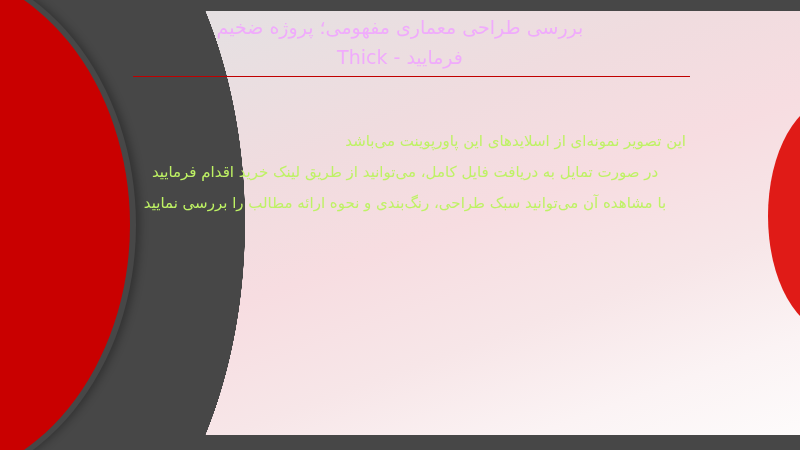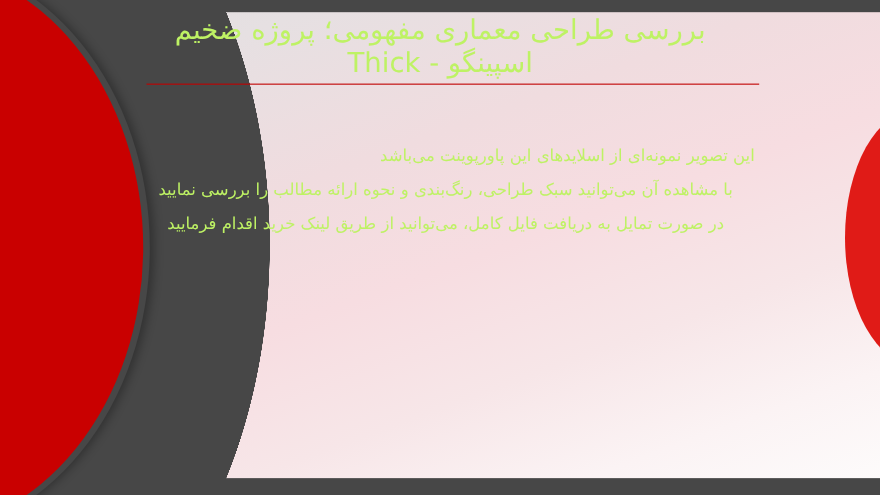--- a/index.html
+++ b/index.html
@@ -118,22 +118,22 @@
 
   .title-block {
     position: absolute;
     left: 100px;
     top: 12px;
     width: 600px;
     text-align: center;
     direction: rtl;
   }
   .title-line {
-    color: #bef264;
-    font-size: 25px;
+    color: #f0abfc;
+    font-size: 19px;
     line-height: 30px;
     font-weight: 400;
     white-space: nowrap;
   }
   .title-rule {
     position: absolute;
     left: 133px;
     top: 76px;
     width: 557px;
     height: 0;
@@ -182,25 +182,25 @@
   </div>
 
   <div class="red-left-rim"></div>
   <div class="red-left"></div>
   <div class="red-right"></div>
 
   <div class="content">
 
     <div class="title-block">
       <div class="title-line">بررسی طراحی معماری مفهومی؛ پروژه ضخیم</div>
-      <div class="title-line">اسپینگو - Thick</div>
+      <div class="title-line">فرمایید - Thick</div>
     </div>
 
     <div class="title-rule"></div>
 
     <div class="body-block">
       <div class="body-line l1">این تصویر نمونه‌ای از اسلایدهای این پاورپوینت می‌باشد</div>
+      <div class="body-line l3">در صورت تمایل به دریافت فایل کامل، می‌توانید از طریق لینک خرید اقدام فرمایید</div>
       <div class="body-line l2">با مشاهده آن می‌توانید سبک طراحی، رنگ‌بندی و نحوه ارائه مطالب را بررسی نمایید</div>
-      <div class="body-line l3">در صورت تمایل به دریافت فایل کامل، می‌توانید از طریق لینک خرید اقدام فرمایید</div>
     </div>
 
   </div>
 </div>
 
 </body></html>

